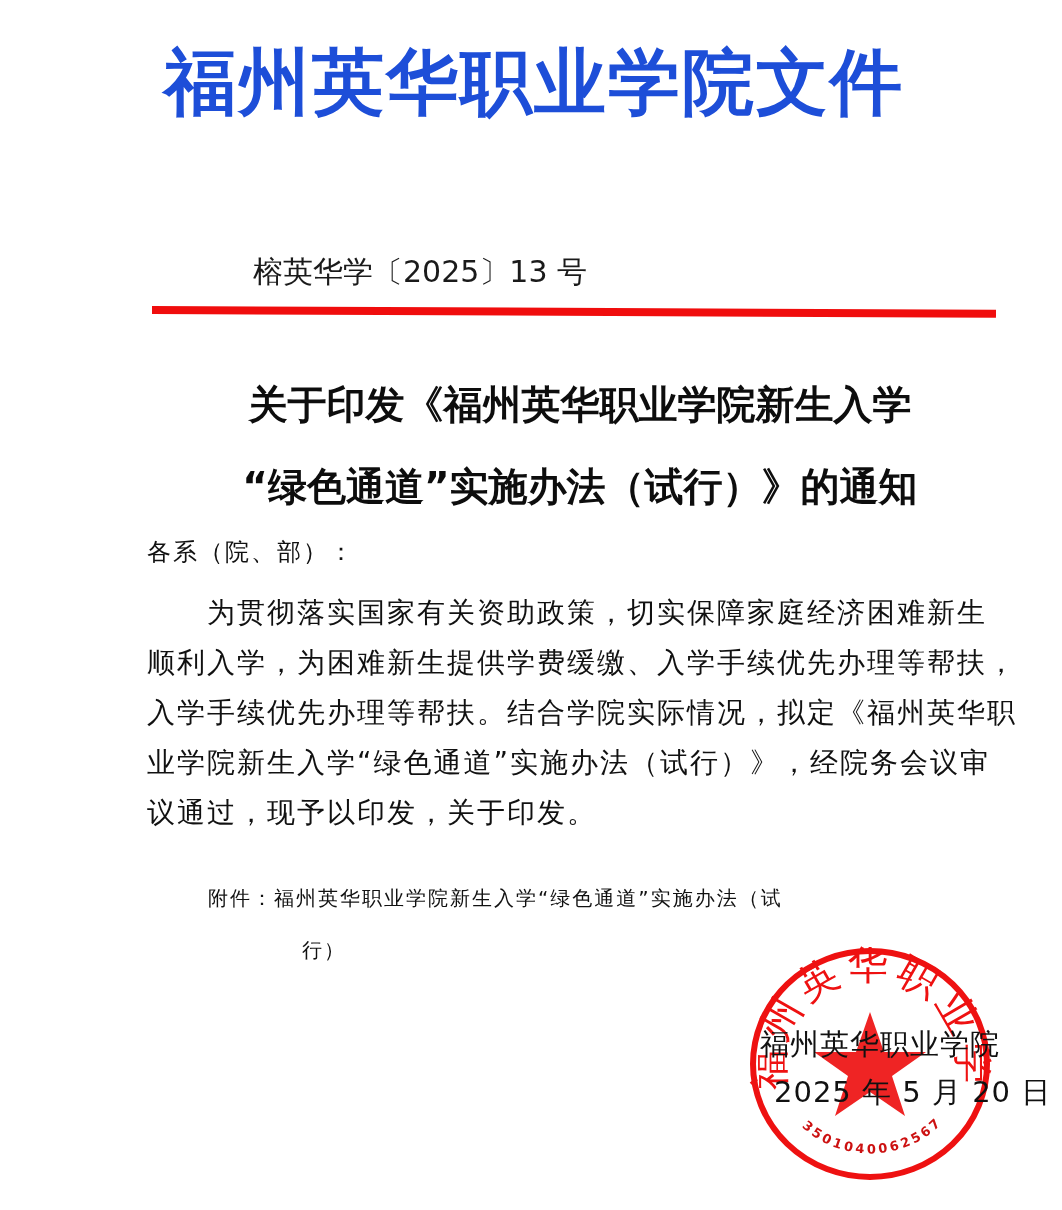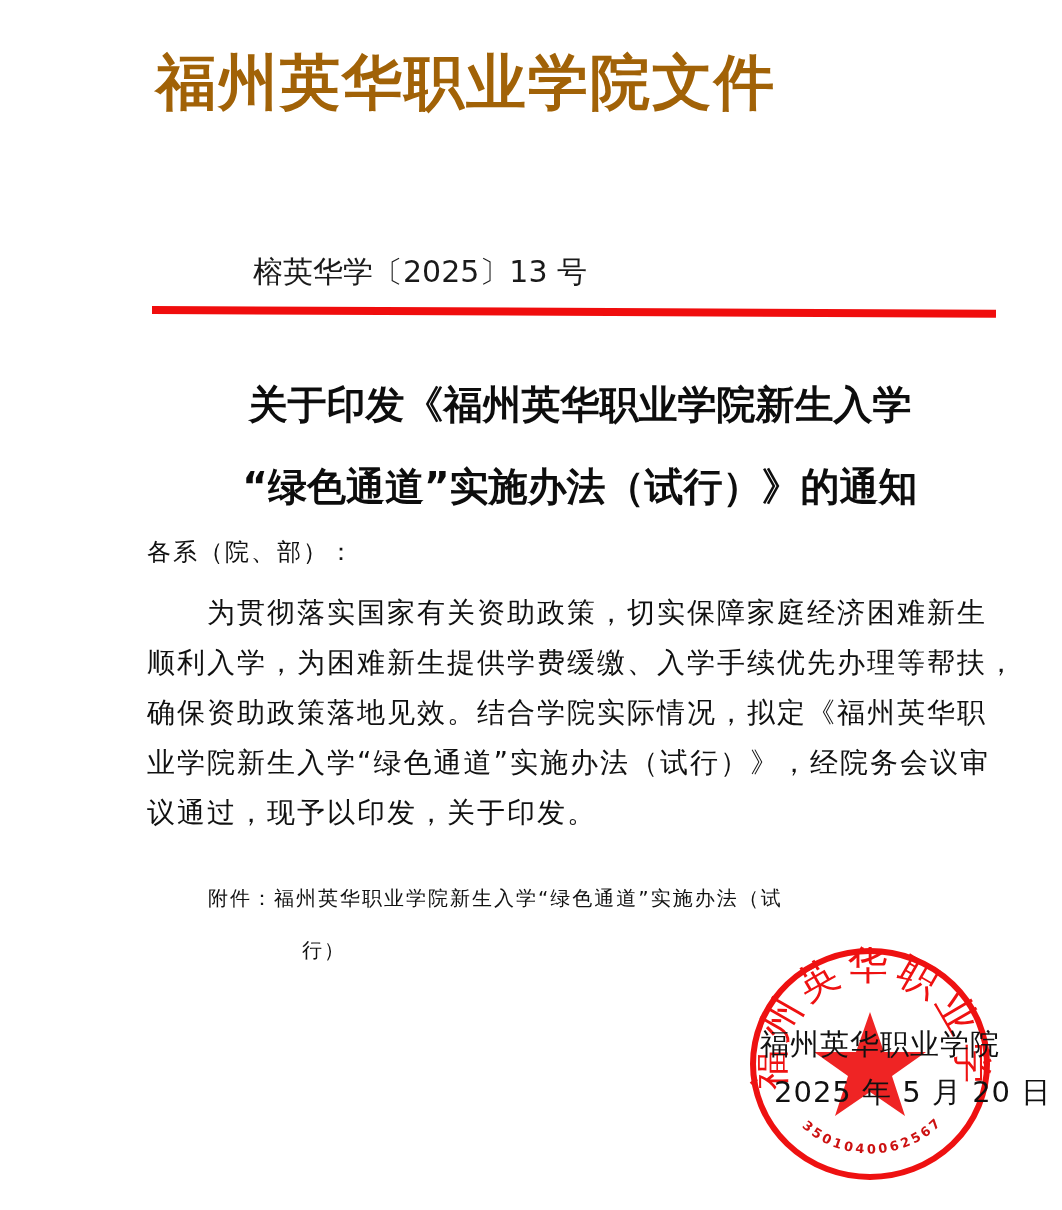--- a/index.html
+++ b/index.html
@@ -1,20 +1,20 @@
 <!DOCTYPE html>
 <html><head>
 <meta charset="utf-8">
 <style>
   html, body { margin:0; padding:0; background:#ffffff; }
   body { width:1062px; height:1210px; position:relative; overflow:hidden;
          font-family:"DejaVu Serif", "Liberation Serif", serif; color:#111; }
-  .masthead { position:absolute; left:156px; top:32px; width:860px; height:100px;
-    color:#a16207; font-family:"DejaVu Serif", serif; font-weight:bold;
-    font-size:60px; line-height:100px; letter-spacing:2px; white-space:nowrap; }
+  .masthead { position:absolute; left:164px; top:32px; width:860px; height:100px;
+    color:#1d4ed8; font-family:"DejaVu Serif", serif; font-weight:bold;
+    font-size:72px; line-height:100px; letter-spacing:2px; white-space:nowrap; }
   .docno { position:absolute; left:0; width:840px; top:252px; text-align:center;
     font-family:"DejaVu Sans", sans-serif; font-size:30px; line-height:40px; color:#1a1a1a; }
   .rule { position:absolute; left:152px; top:306px; width:844px; height:8px;
     background:#f00d0d; transform:rotate(0.25deg); transform-origin:left center; }
   .title { position:absolute; left:150px; width:860px; top:350px; text-align:center;
     font-family:"DejaVu Sans", sans-serif; font-weight:bold; font-size:39px; line-height:54px; color:#0d0d0d; }
   .title div { white-space:nowrap;margin-top:28px; }
   .salutation { position:absolute; left:147px; top:532px; font-size:24px; line-height:40px;
     font-family:"DejaVu Sans", sans-serif; letter-spacing:2px; }
   .body-text { position:absolute; left:147px; top:588px; width:870px;
@@ -41,21 +41,21 @@
 <div class="title">
   <div>关于印发《福州英华职业学院新生入学</div>
   <div>“绿色通道”实施办法（试行）》的通知</div>
 </div>
 
 <div class="salutation">各系（院、部）：</div>
 
 <div class="body-text">
   <div class="indent">为贯彻落实国家有关资助政策，切实保障家庭经济困难新生</div>
   <div>顺利入学，为困难新生提供学费缓缴、入学手续优先办理等帮扶，</div>
-  <div>确保资助政策落地见效。结合学院实际情况，拟定《福州英华职</div>
+  <div>入学手续优先办理等帮扶。结合学院实际情况，拟定《福州英华职</div>
   <div>业学院新生入学“绿色通道”实施办法（试行）》，经院务会议审</div>
   <div>议通过，现予以印发，关于印发。</div>
 </div>
 
 <div class="attach">
   <div>附件：福州英华职业学院新生入学“绿色通道”实施办法（试</div>
   <div class="cont">行）</div>
 </div>
 
 <svg class="seal" viewBox="0 0 244 236">

